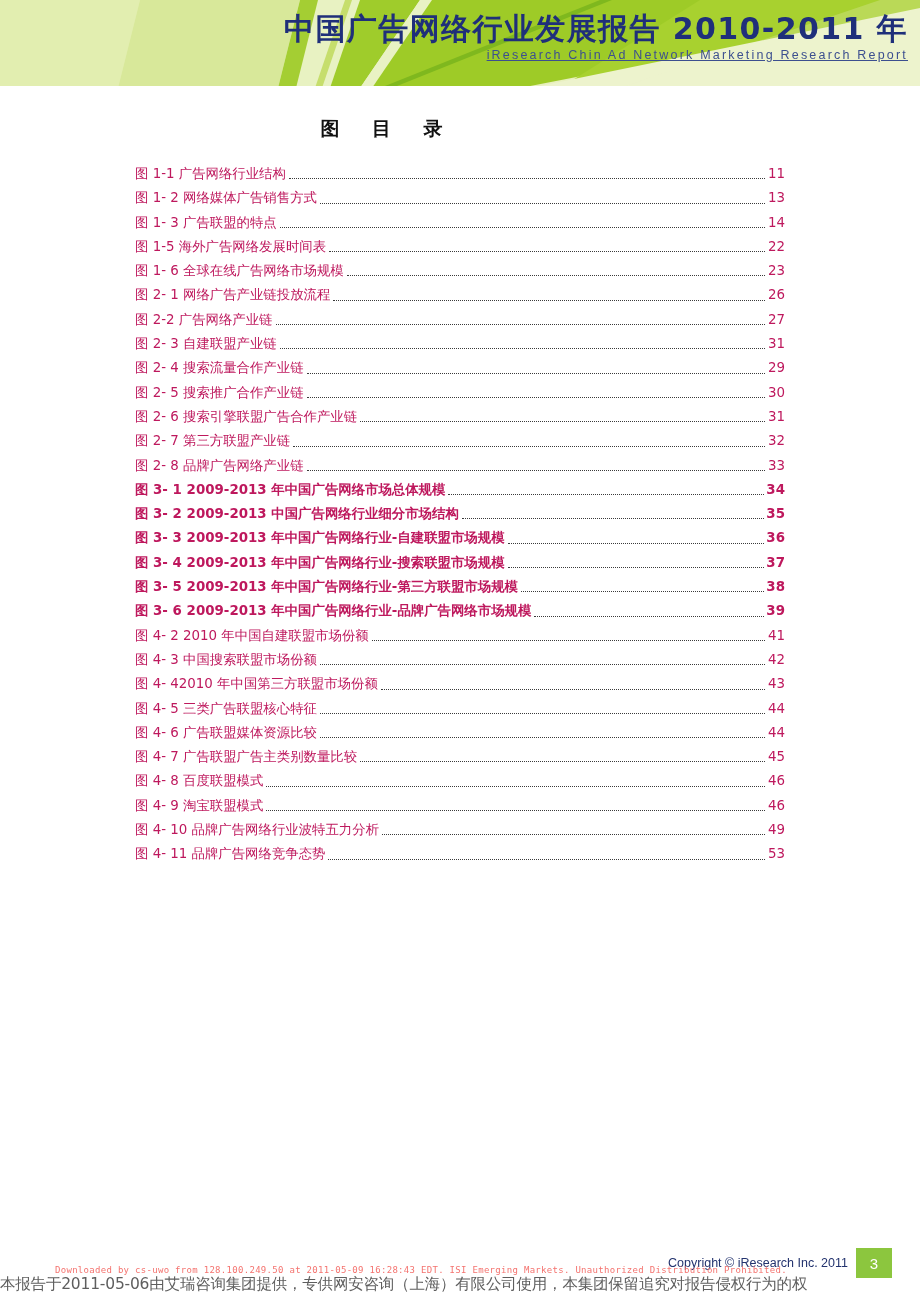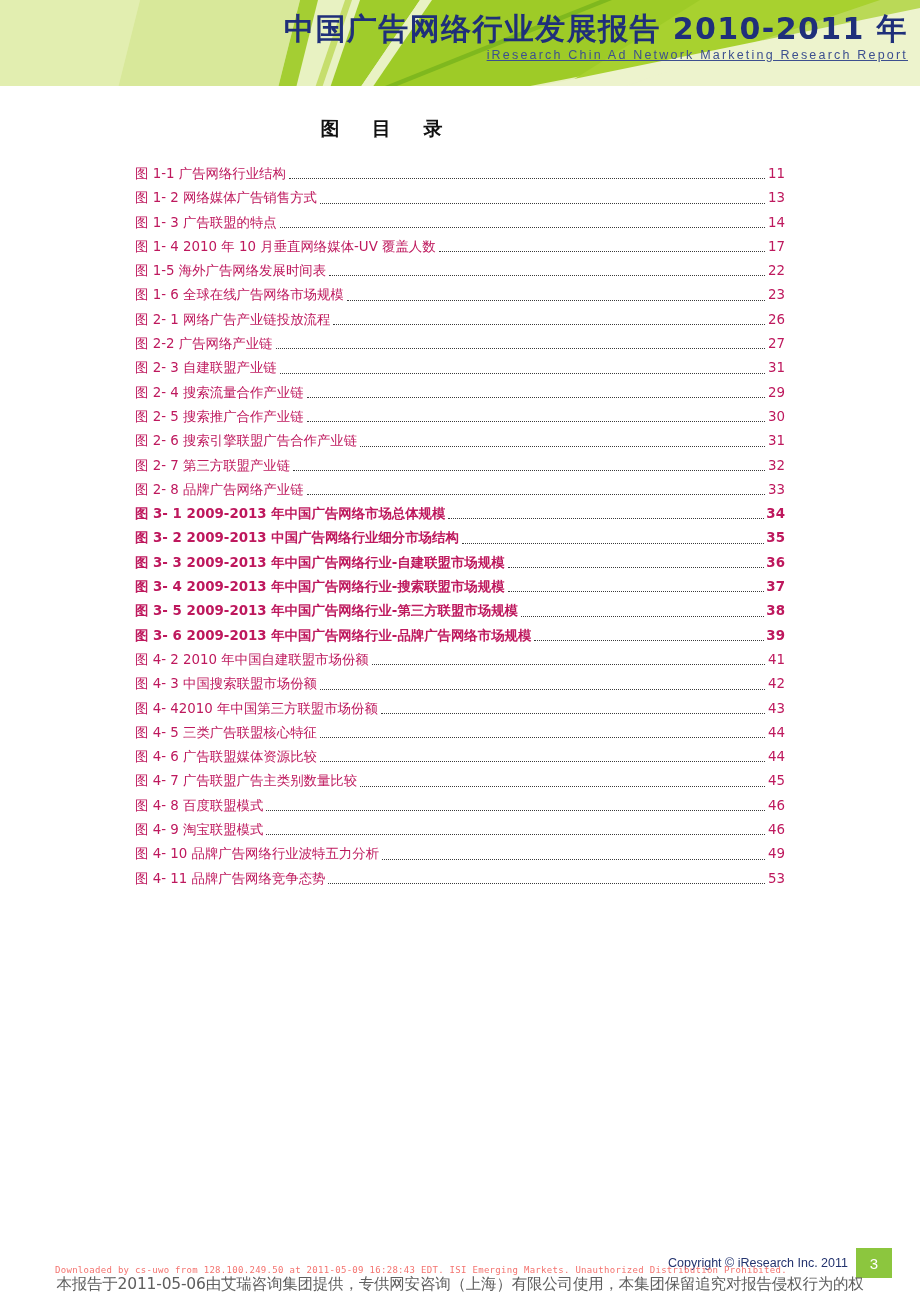--- a/index.html
+++ b/index.html
@@ -151,21 +151,20 @@
   .disclaimer {
     position: absolute;
     left: 0;
     top: 1274px;
     width: 920px;
     font-family: "DejaVu Sans", sans-serif;
     font-size: 15.5px;
     color: #5e5e5e;
     white-space: nowrap;
     letter-spacing: -0.2px;
-    text-align: center;
   }
   .watermark {
     position: absolute;
     left: 55px;
     top: 1265px;
     width: 870px;
     font-family: "DejaVu Sans Mono", monospace;
     font-size: 9px;
     color: #f4736f;
     white-space: nowrap;
@@ -210,25 +209,20 @@
       <span class="toc-label">图 1- 2 网络媒体广告销售方式</span>
       <span class="toc-leader"></span>
       <span class="toc-page">13</span>
     </div>
     <div class="toc-entry">
       <span class="toc-label">图 1- 3 广告联盟的特点</span>
       <span class="toc-leader"></span>
       <span class="toc-page">14</span>
     </div>
     <div class="toc-entry">
-      <span class="toc-label">图 1- 4 2010 年 10 月垂直网络媒体-UV 覆盖人数</span>
-      <span class="toc-leader"></span>
-      <span class="toc-page">17</span>
-    </div>
-    <div class="toc-entry">
       <span class="toc-label">图 1-5  海外广告网络发展时间表</span>
       <span class="toc-leader"></span>
       <span class="toc-page">22</span>
     </div>
     <div class="toc-entry">
       <span class="toc-label">图 1- 6 全球在线广告网络市场规模</span>
       <span class="toc-leader"></span>
       <span class="toc-page">23</span>
     </div>
     <div class="toc-entry">

